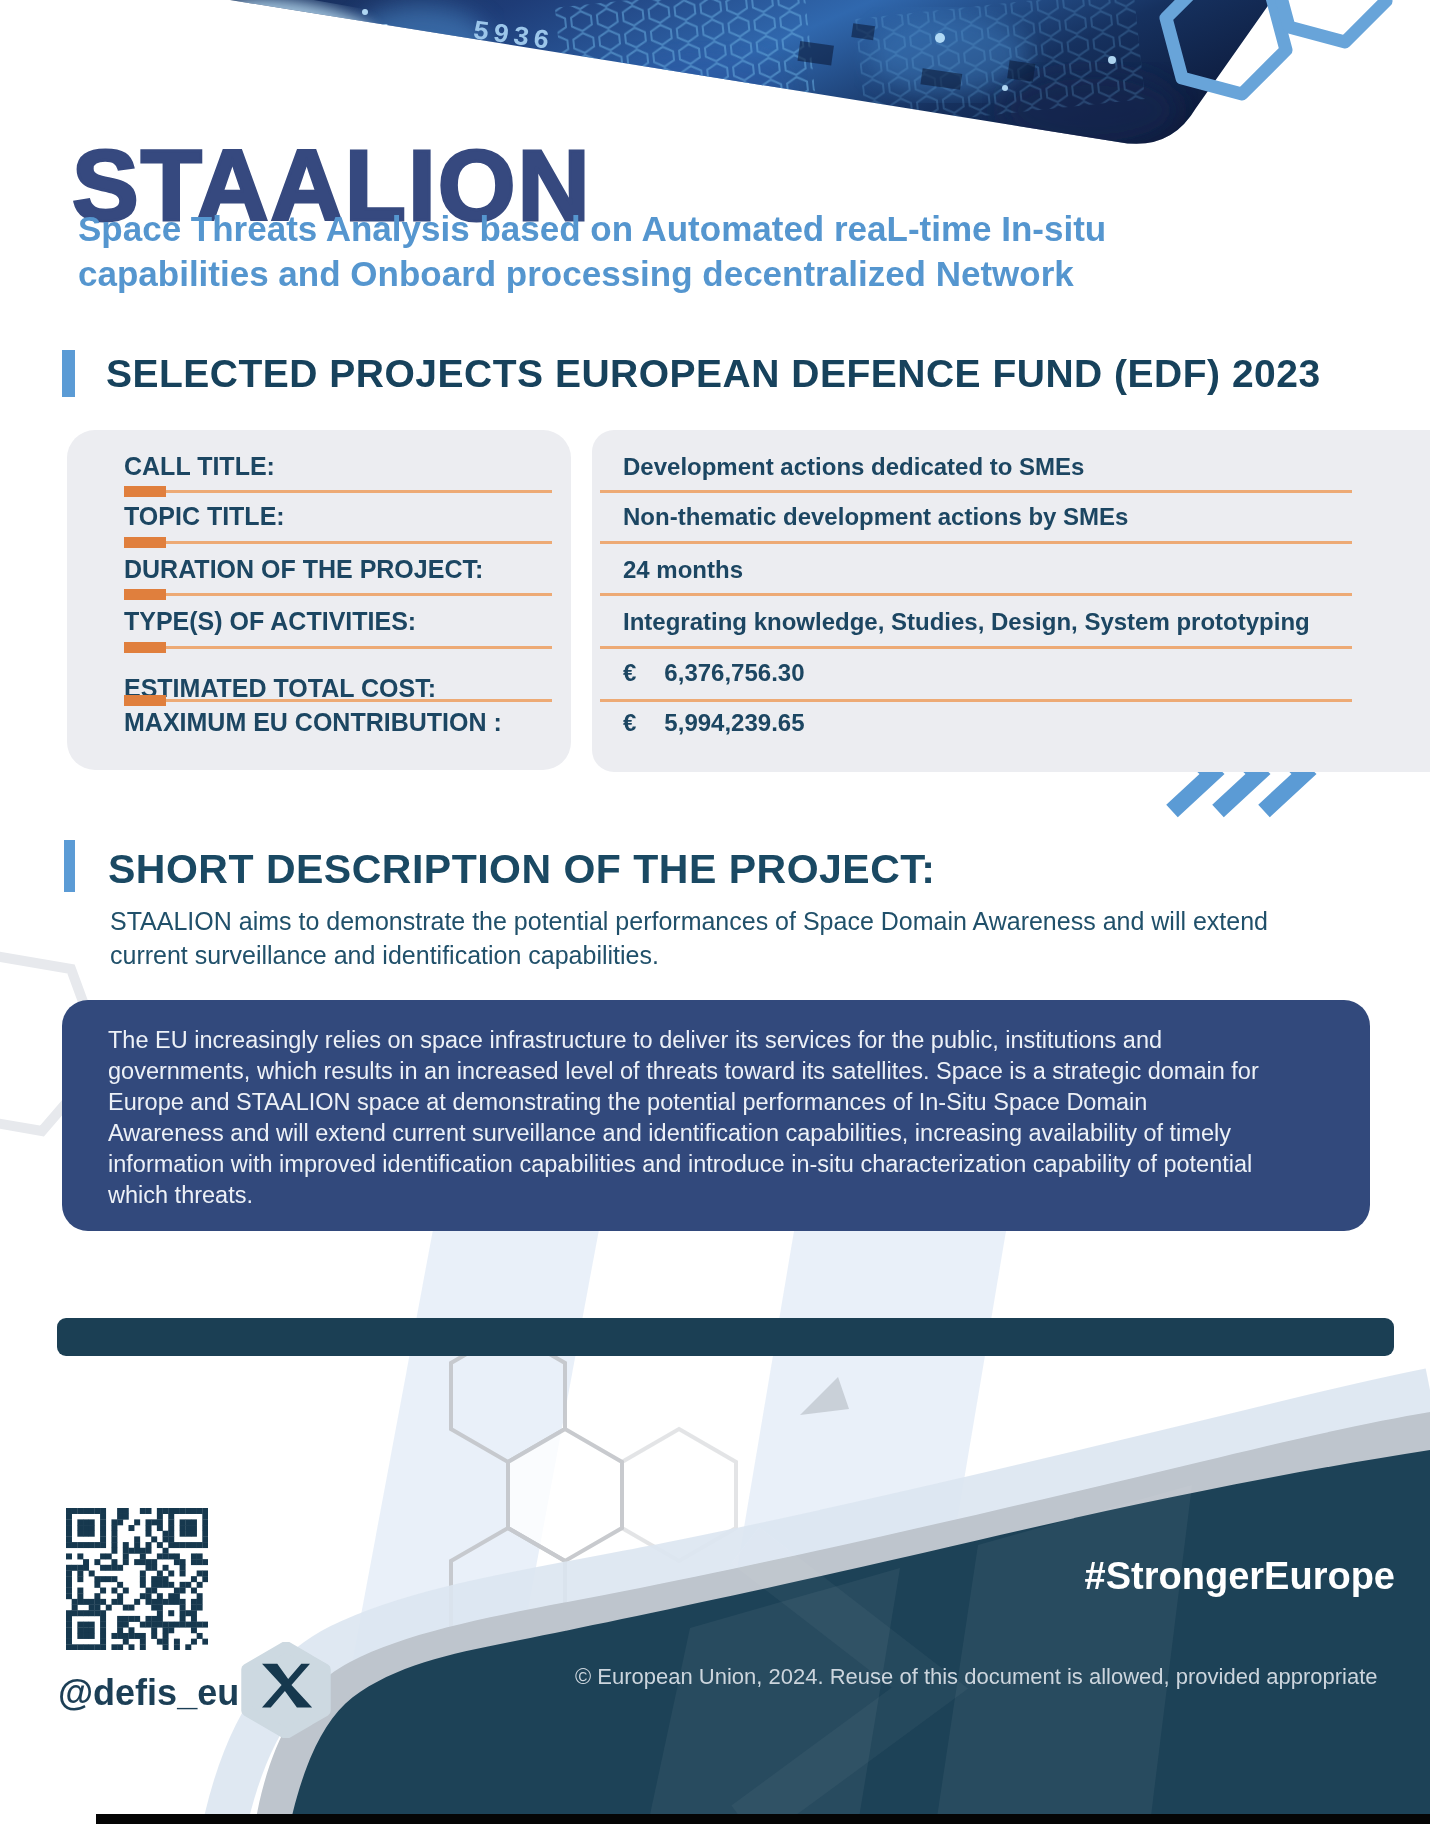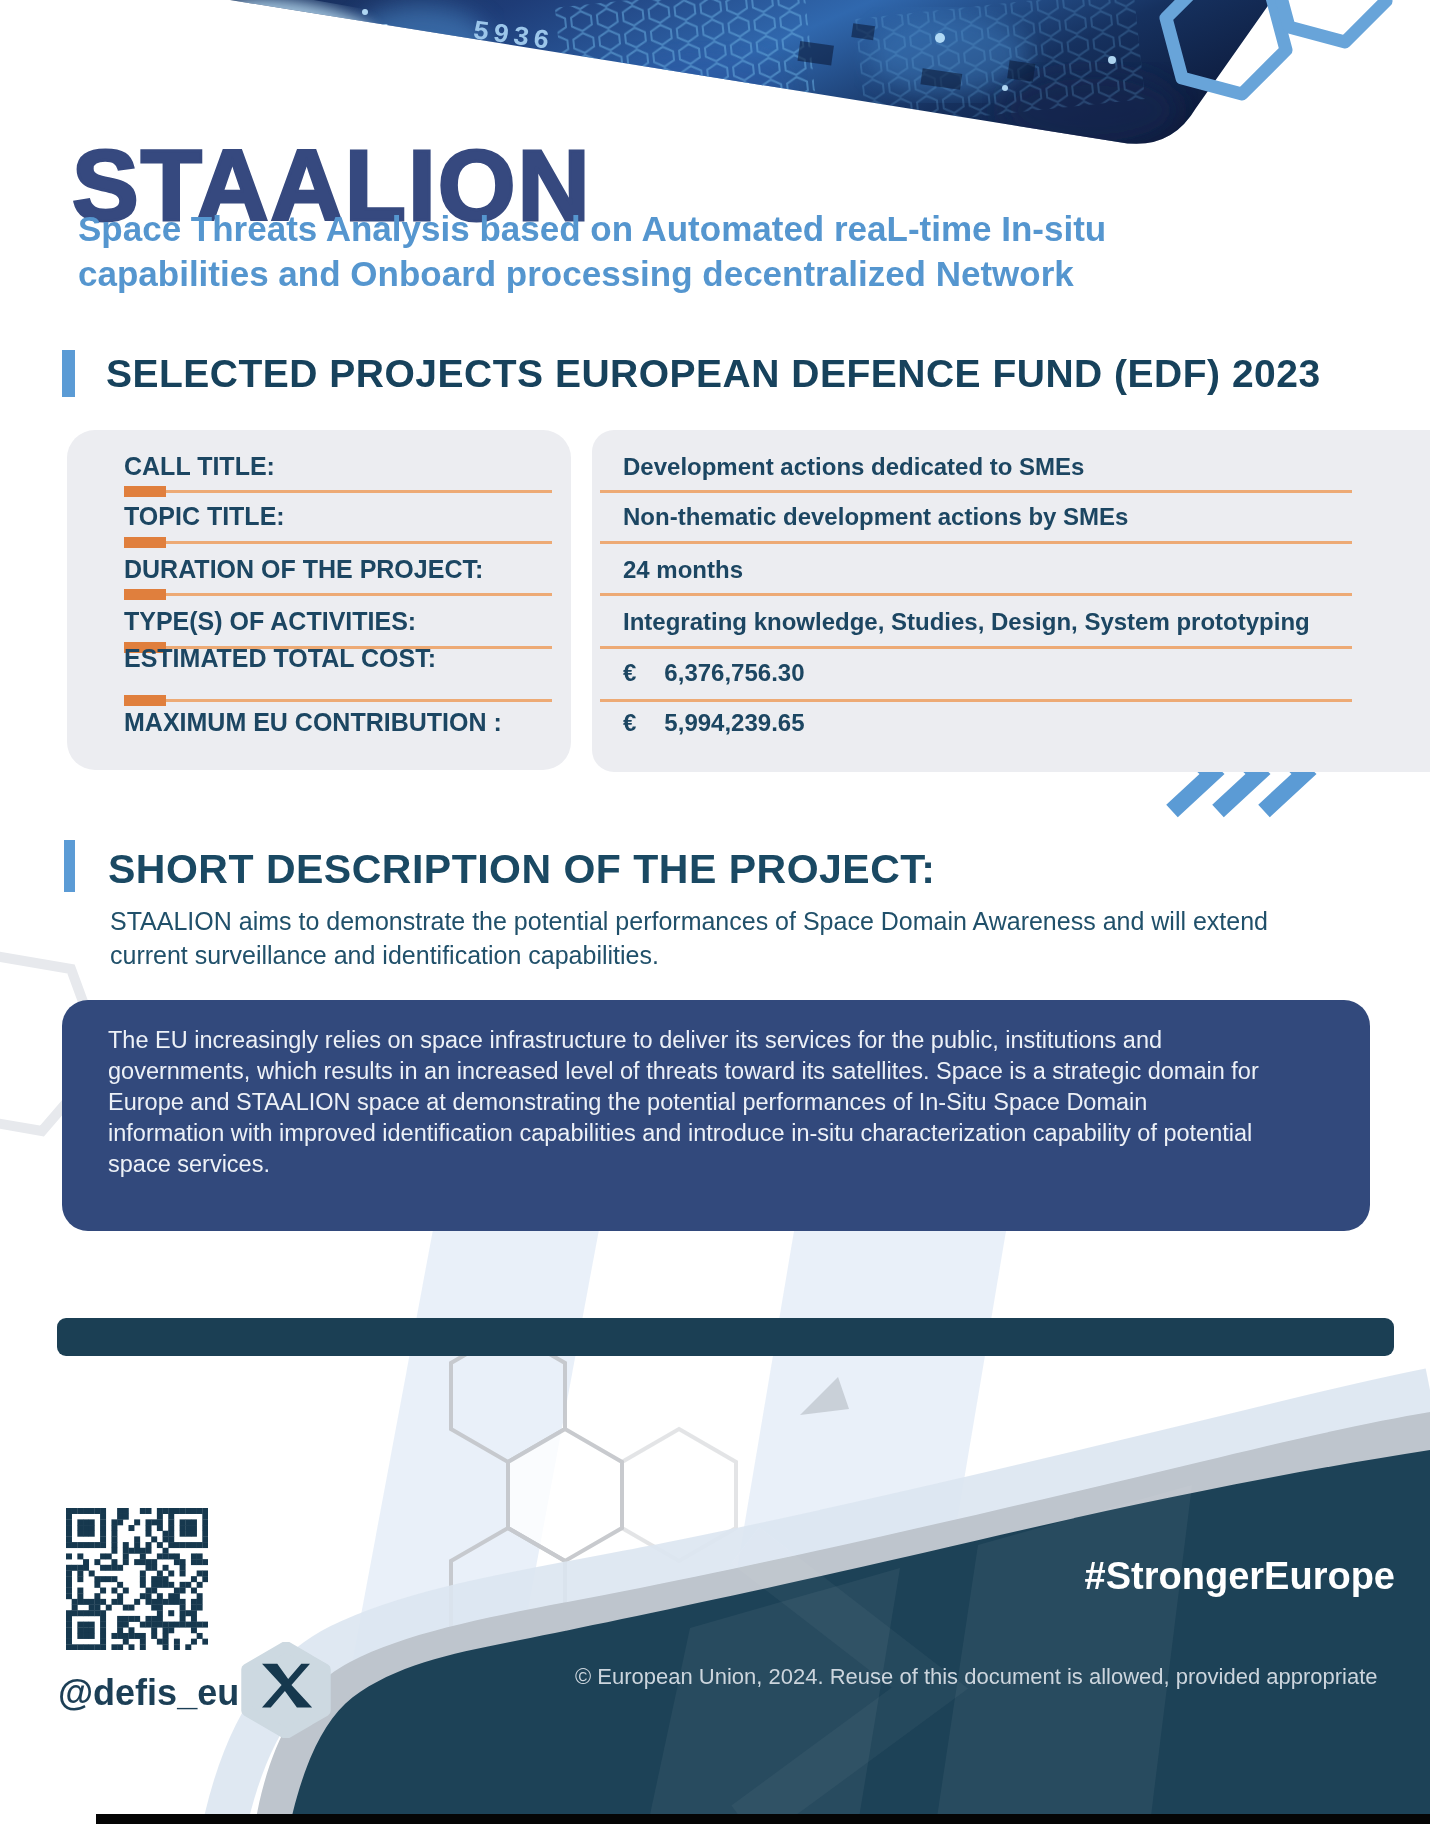--- a/index.html
+++ b/index.html
@@ -160,21 +160,21 @@
     <div class="fact-label" style="top:125px">DURATION OF THE PROJECT:</div>
     <div class="div-l" style="top:159px">
         <div class="tick"></div>
         <div class="line"></div>
       </div>
     <div class="fact-label" style="top:177px">TYPE(S) OF ACTIVITIES:</div>
     <div class="div-l" style="top:212px">
         <div class="tick"></div>
         <div class="line"></div>
       </div>
-    <div class="fact-label" style="top:214px">ESTIMATED TOTAL COST:</div>
+    <div class="fact-label" style="top:244px">ESTIMATED TOTAL COST:</div>
     <div class="div-l" style="top:265px">
         <div class="tick"></div>
         <div class="line"></div>
       </div>
     <div class="fact-label" style="top:278px">MAXIMUM EU CONTRIBUTION :</div>
   </div>
 
   <div class="panel panel-right">
     <div class="fact-value" style="top:23px">Development actions dedicated to SMEs</div>
     <div class="div-r" style="top:60px"></div>
@@ -198,22 +198,23 @@
   <div class="abs summary">
     <div>STAALION aims to demonstrate the potential performances of Space Domain Awareness and will extend</div>
     <div>current surveillance and identification capabilities.</div>
   </div>
 
   <div class="abs darkbox">
     <div class="txt">
       <div>The EU increasingly relies on space infrastructure to deliver its services for the public, institutions and</div>
       <div>governments, which results in an increased level of threats toward its satellites. Space is a strategic domain for</div>
       <div>Europe and STAALION space at demonstrating the potential performances of In-Situ Space Domain</div>
+      <div>Awareness and will extend current surveillance and identification capabilities, increasing availability of timely</div>
       <div>information with improved identification capabilities and introduce in-situ characterization capability of potential</div>
-      <div>space services.</div>
+      <div>which threats.</div>
     </div>
   </div>
 
   <div class="abs tealbar"></div>
 
   <svg id="qr" class="abs qr" width="142" height="142" viewBox="0 0 142 142">
       <rect x="0.00" y="0.00" width="5.98" height="5.98" fill="#16384e"></rect>
       <rect x="5.68" y="0.00" width="5.98" height="5.98" fill="#16384e"></rect>
       <rect x="11.36" y="0.00" width="5.98" height="5.98" fill="#16384e"></rect>
       <rect x="17.04" y="0.00" width="5.98" height="5.98" fill="#16384e"></rect>

